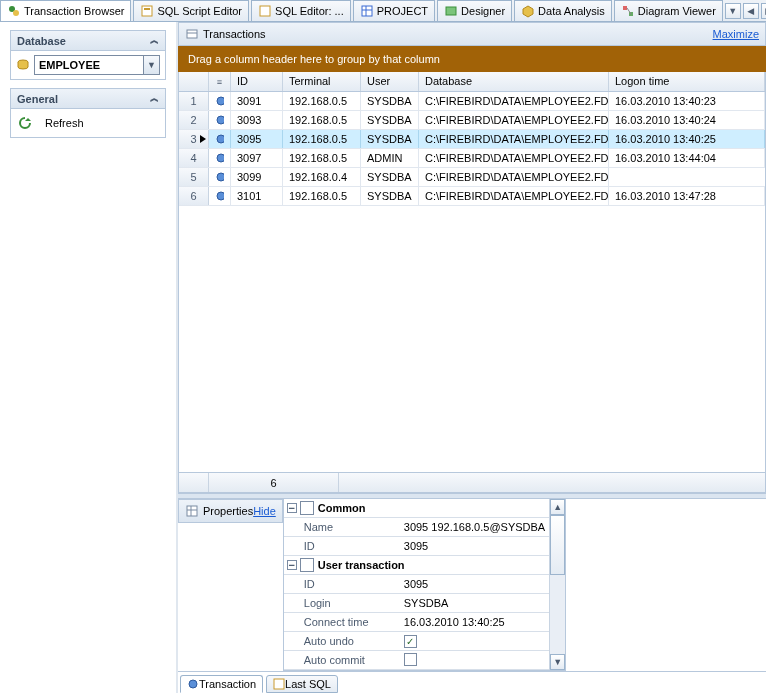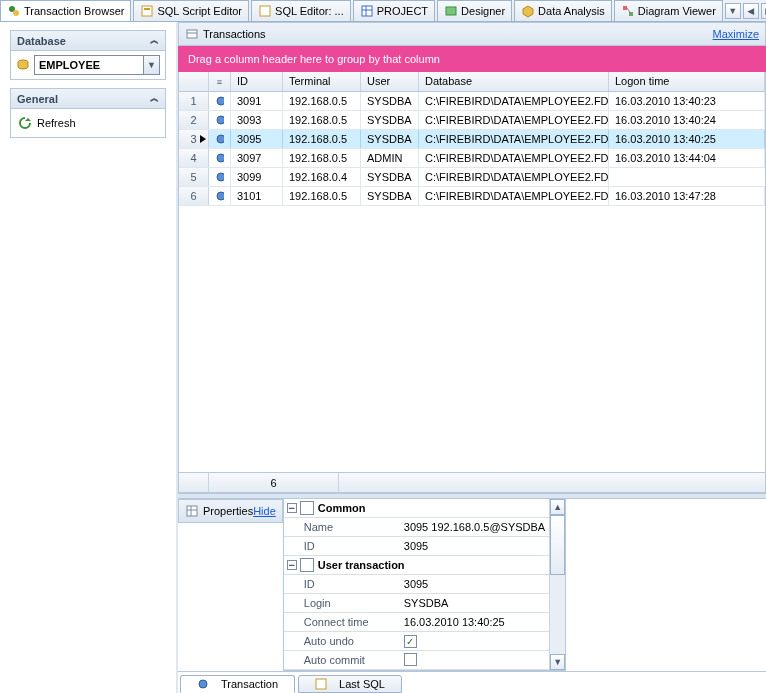--- a/index.html
+++ b/index.html
@@ -18,28 +18,28 @@
 .bodyarea { display:flex; flex:1; min-height:0; }
 
 
 .sidebar { width: 178px; background: #fff; border-right:2px solid #e0e7ef; padding: 8px 10px; display:flex; flex-direction:column; gap:8px;}
 .panelhead { background: linear-gradient(#eef3f9,#dbe5f0); border:1px solid #b7c8dc; padding:3px 6px; display:flex; align-items:center; justify-content:space-between; font-weight:bold; color:#3a4a5e;}
 .panelbody { border:1px solid #b7c8dc; border-top:none; padding:4px 5px; }
 .select-row { display:flex; align-items:center; gap:4px; }
 .dbcombo { flex:1; display:flex; align-items:center; border:1px solid #7a8ba2; height:20px; background:#fff;}
 .dbcombo span.txt { flex:1; padding:0 4px; font-weight:bold;}
 .dbcombo .arrow{ width:16px; height:100%; border-left:1px solid #7a8ba2; background:linear-gradient(#f5f8fc,#dbe5f0); display:flex;align-items:center;justify-content:center;}
-.refreshbtn { display:flex; align-items:center; gap:5px; padding:3px 2px; cursor:pointer;}
+.refreshbtn { display:flex; align-items:center; gap:13px; padding:3px 2px; cursor:pointer;}
 
 
 .main { flex:1; display:flex; flex-direction:column; min-width:0;}
 .bar { height:24px; background:linear-gradient(#eef3f9,#dbe5f0); border:1px solid #b7c8dc; display:flex; align-items:center; padding:0 6px;}
 .bar .title{display:flex;align-items:center;gap:4px;}
 .bar .link{ margin-left:auto; color:#1a5bd3; text-decoration:underline; cursor:pointer;}
-.grouphead { height:26px; background:#ec4899; color:#fff; display:flex; align-items:center; padding:0 10px; font-size:11px;}
+.grouphead { height:26px; background:#a16207; color:#fff; display:flex; align-items:center; padding:0 10px; font-size:11px;}
 .gridwrap{ flex:1; border:1px solid #b7c8dc; border-top:none; display:flex; flex-direction:column; min-height:0;}
 .thead{ display:flex; height:20px; background:linear-gradient(#f7f9fc,#e4ebf3); border-bottom:1px solid #b7c8dc;}
 .rowhs{width:30px; border-right:1px solid #c8d4e2;}
 .iconcol{width:22px;border-right:1px solid #c8d4e2;}
 .th{border-right:1px solid #c8d4e2; padding:3px 6px;}
 .c-id{width:52px;} .c-term{width:78px;} .c-user{width:58px;} .c-db{width:190px;} .c-time{flex:1;}
 .tbody{ overflow:auto; flex:1; background:#fff;}
 .row{ display:flex; height:19px; border-bottom:1px solid #e1e7ef; align-items:center;}
 .row .rh{ width:30px; height:100%; border-right:1px solid #c8d4e2; background:linear-gradient(#f7f9fc,#e4ebf3); display:flex; align-items:center; justify-content:center; color:#4b5a6e; position:relative;}
 .row .cell{ border-right:1px solid #e1e7ef; padding:2px 6px; white-space:nowrap; overflow:hidden; text-overflow:ellipsis; height:100%; display:flex; align-items:center;}
@@ -65,21 +65,21 @@
 .proprow .lbl{ width:100px; padding:0 4px; color:#4b5a6e;}
 .proprow .val{ flex:1; padding:0 4px;}
 .proprow .chk{ width:13px;height:13px;border:1px solid #7a8ba2; display:inline-flex;align-items:center;justify-content:center;}
 .proprow .chk.checked::after{content:"✓"; font-size:10px; color:#2c6b2c;}
 .scrollbar{ width:16px; background:#e9eef5; border-left:1px solid #c8d4e2; position:relative;}
 .scrollbar .sbbtn{height:16px;border:1px solid #9cb4cd;background:linear-gradient(#fff,#e4ebf3);display:flex;align-items:center;justify-content:center;}
 .scrollbar .sbthumb{position:absolute;top:16px;left:0;right:0;height:60px;border:1px solid #9cb4cd;background:linear-gradient(#fff,#e4ebf3);}
 
 
 .bottomtabs{ display:flex; height:22px; border-top:1px solid #b7c8dc; background:#fff; align-items:flex-end; padding-left:2px;}
-.btab{ display:flex; align-items:center; gap:12px; padding:2px 16px; border:1px solid #9cb4cd; border-top-left-radius:3px; border-top-right-radius:3px; background:linear-gradient(#f7f9fc,#e4ebf3); margin-right:3px; cursor:pointer;}
+.btab{ display:flex; align-items:center; gap:0; padding:2px 6px; border:1px solid #9cb4cd; border-top-left-radius:3px; border-top-right-radius:3px; background:linear-gradient(#f7f9fc,#e4ebf3); margin-right:3px; cursor:pointer;}
 .btab.active{ background:#fff; border-bottom-color:#fff;}
 
 
 .chev{font-size:9px;color:#4b5a6e;}
 svg{display:block;}
 </style>
 </head>
 <body>
 
 <div class="root">

